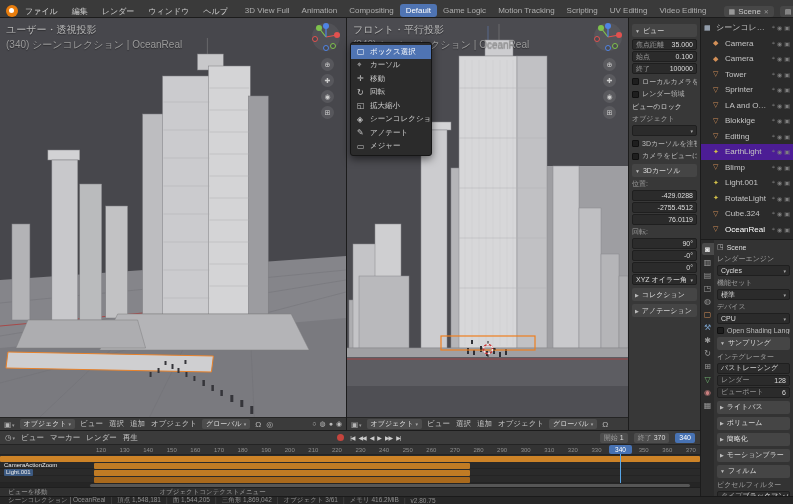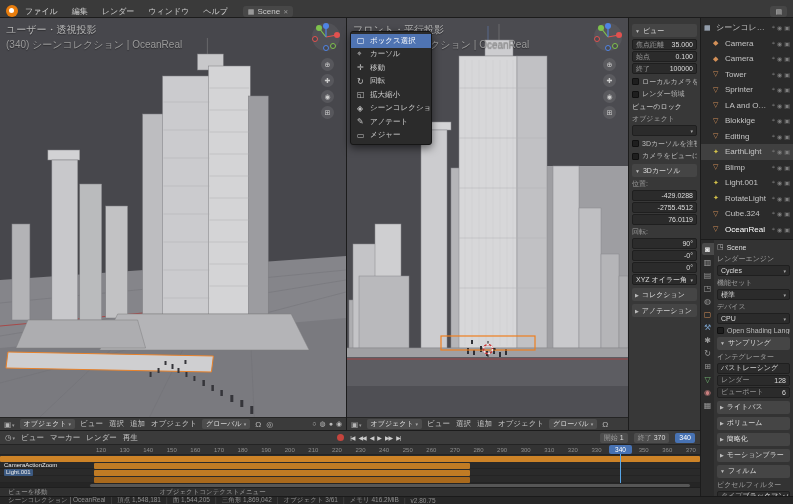--- a/index.html
+++ b/index.html
@@ -43,21 +43,21 @@
   .pill .fl{color:#9d9d9d}
   .caret{font-size:5px;color:#aaa}
   .hmenus{display:inline-flex;gap:6px}
   .hmenu{color:#c9c9c9}
   .hicon{color:#b5b5b5;font-size:8px}
   .icon-magnet::before{content:"Ω"}
   .icon-prop::before{content:"◎"}
   .shadeset{margin-left:auto;display:inline-flex;gap:3px;color:#bbb;font-size:7px}
 
   
-  #toolpopup{position:absolute;left:3px;top:13px;width:82px;background:#2b2b2b;border:1px solid #161616;border-radius:3px;
+  #toolpopup{position:absolute;left:3px;top:24px;width:82px;background:#2b2b2b;border:1px solid #161616;border-radius:3px;
              box-shadow:0 3px 8px rgba(0,0,0,.55);padding:2px 0;z-index:6}
   .tp-item{display:flex;align-items:center;gap:4px;height:13.5px;padding:0 6px;font-size:7.5px;color:#d2d2d2;white-space:nowrap;overflow:hidden}
   .tp-item.active{background:#4f74b3;color:#fff}
   .tp-icon{width:9px;flex:none;font-size:8px;color:#c0c0c0}
   .tp-item.active .tp-icon{color:#fff}
   [data-icon="select-box"]::before{content:"▢"}
   [data-icon="cursor"]::before{content:"⌖"}
   [data-icon="move"]::before{content:"✛"}
   [data-icon="rotate"]::before{content:"↻"}
   [data-icon="scale"]::before{content:"◱"}
@@ -78,21 +78,21 @@
   .np-field .fl{color:#999}
   .np-field.num{justify-content:flex-end}
   .np-cb{display:flex;align-items:center;gap:3px;margin:2.5px 0;color:#bdbdbd;white-space:nowrap;overflow:hidden}
   .cb{flex:none;width:7px;height:7px;background:#1e1e1e;border:1px solid #101010;border-radius:1px}
 
   
   #outliner{position:absolute;left:700px;top:18px;width:93px;height:222px;background:#2b2b2b;border-left:1px solid #1c1c1c;
             border-bottom:1px solid #1c1c1c;padding:2px 0;overflow:hidden}
   .orow{display:flex;align-items:center;height:15.5px;padding:0 3px;font-size:8px;color:#c4c4c4;gap:3px}
   .orow.ind{padding-left:12px}
-  .orow.sel{background:#404040}
+  .orow.sel{background:#4c1d95}
   .orow.act .oname{color:#fff}
   .oicon{flex:none;font-size:7px;width:9px}
   [data-icon="collection"]::before{content:"▦";color:#b8c6d9}
   [data-icon="camera"]::before{content:"◆";color:#d49058}
   [data-icon="mesh"]::before{content:"▽";color:#d49058}
   [data-icon="light"]::before{content:"✦";color:#d4c24a}
   .oname{flex:1;overflow:hidden;white-space:nowrap;text-overflow:ellipsis}
   .otog{flex:none;display:flex;gap:2px;color:#7e7e7e;font-size:6px}
   .otog .t1::before{content:"⌖"}
   .otog .t2::before{content:"◉"}
@@ -159,20 +159,32 @@
 
   <div id="topbar">
     <span class="logo"></span>
     <span class="hmenus">
 
     <span class="m-item">ファイル</span>
         <span class="m-item">編集</span>
         <span class="m-item">レンダー</span>
         <span class="m-item">ウィンドウ</span>
         <span class="m-item">ヘルプ</span>
+      </span>
+    <span class="tabs">
+
+    <span class="tab">3D View Full</span>
+        <span class="tab">Animation</span>
+        <span class="tab">Compositing</span>
+        <span class="tab active">Default</span>
+        <span class="tab">Game Logic</span>
+        <span class="tab">Motion Tracking</span>
+        <span class="tab">Scripting</span>
+        <span class="tab">UV Editing</span>
+        <span class="tab">Video Editing</span>
       </span>
     <span class="widget scene" style="margin-left:8px">
       <span class="wicon"></span>
       <span>Scene</span>
       <span class="x"></span>
     </span>
     <span class="spacer"></span>
     <span class="widget">
       <span class="wicon"></span>
 

